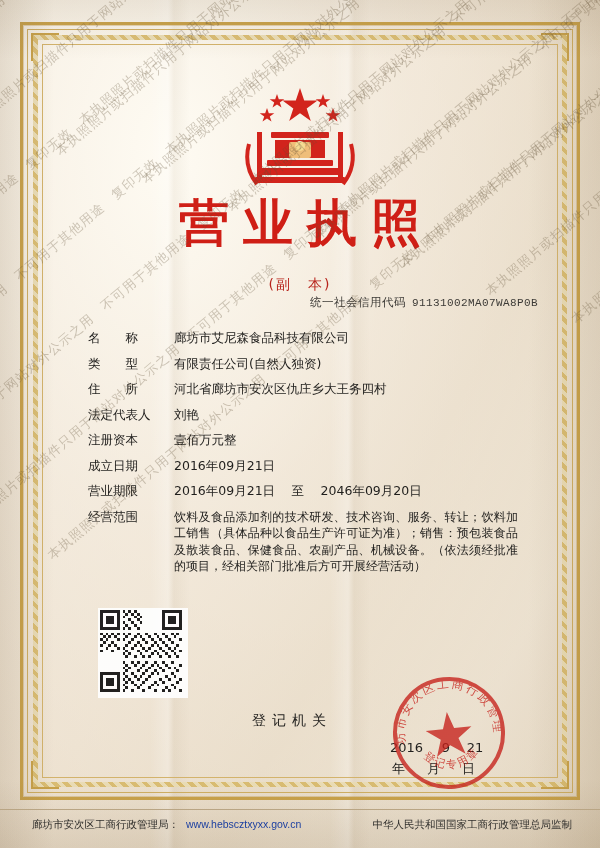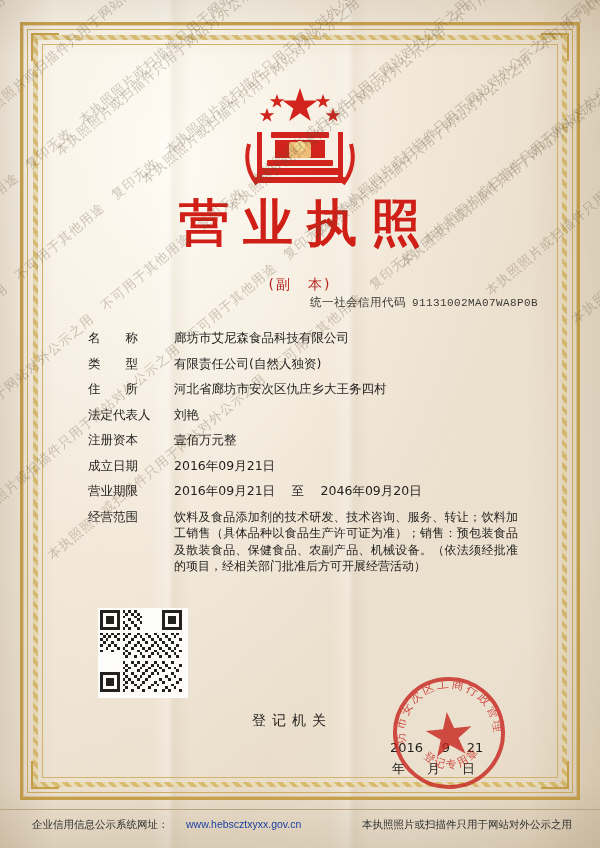--- a/index.html
+++ b/index.html
@@ -586,17 +586,17 @@
       <div class="wm-line" style="left: -300px; top: 430px;">本执照照片或扫描件只用于网站对外公示之用　不可用于其他用途　复印无效　本执照照片或扫描件只用于网站对外公示之用　不可用于其他用途　复印无效</div>
       <div class="wm-line" style="left: -214px; top: 460px;">本执照照片或扫描件只用于网站对外公示之用　不可用于其他用途　复印无效　本执照照片或扫描件只用于网站对外公示之用　不可用于其他用途　复印无效</div>
       <div class="wm-line" style="left: -128px; top: 490px;">本执照照片或扫描件只用于网站对外公示之用　不可用于其他用途　复印无效　本执照照片或扫描件只用于网站对外公示之用　不可用于其他用途　复印无效</div>
       <div class="wm-line" style="left: -42px; top: 520px;">本执照照片或扫描件只用于网站对外公示之用　不可用于其他用途　复印无效　本执照照片或扫描件只用于网站对外公示之用　不可用于其他用途　复印无效</div>
       <div class="wm-line" style="left: 44px; top: 550px;">本执照照片或扫描件只用于网站对外公示之用　不可用于其他用途　复印无效　本执照照片或扫描件只用于网站对外公示之用　不可用于其他用途　复印无效</div>
     </div>
 
   <div class="paper-shade"></div>
 
   <div class="footer">
-    <div class="footer-left">企业信用信息公示系统网址：</div>
+    <div class="footer-left">廊坊市安次区工商行政管理局：</div>
     <div class="footer-url">www.hebscztxyxx.gov.cn</div>
-    <div class="footer-right">本执照照片或扫描件只用于网站对外公示之用</div>
+    <div class="footer-right">中华人民共和国国家工商行政管理总局监制</div>
   </div>
 </div>
 
 </body></html>

